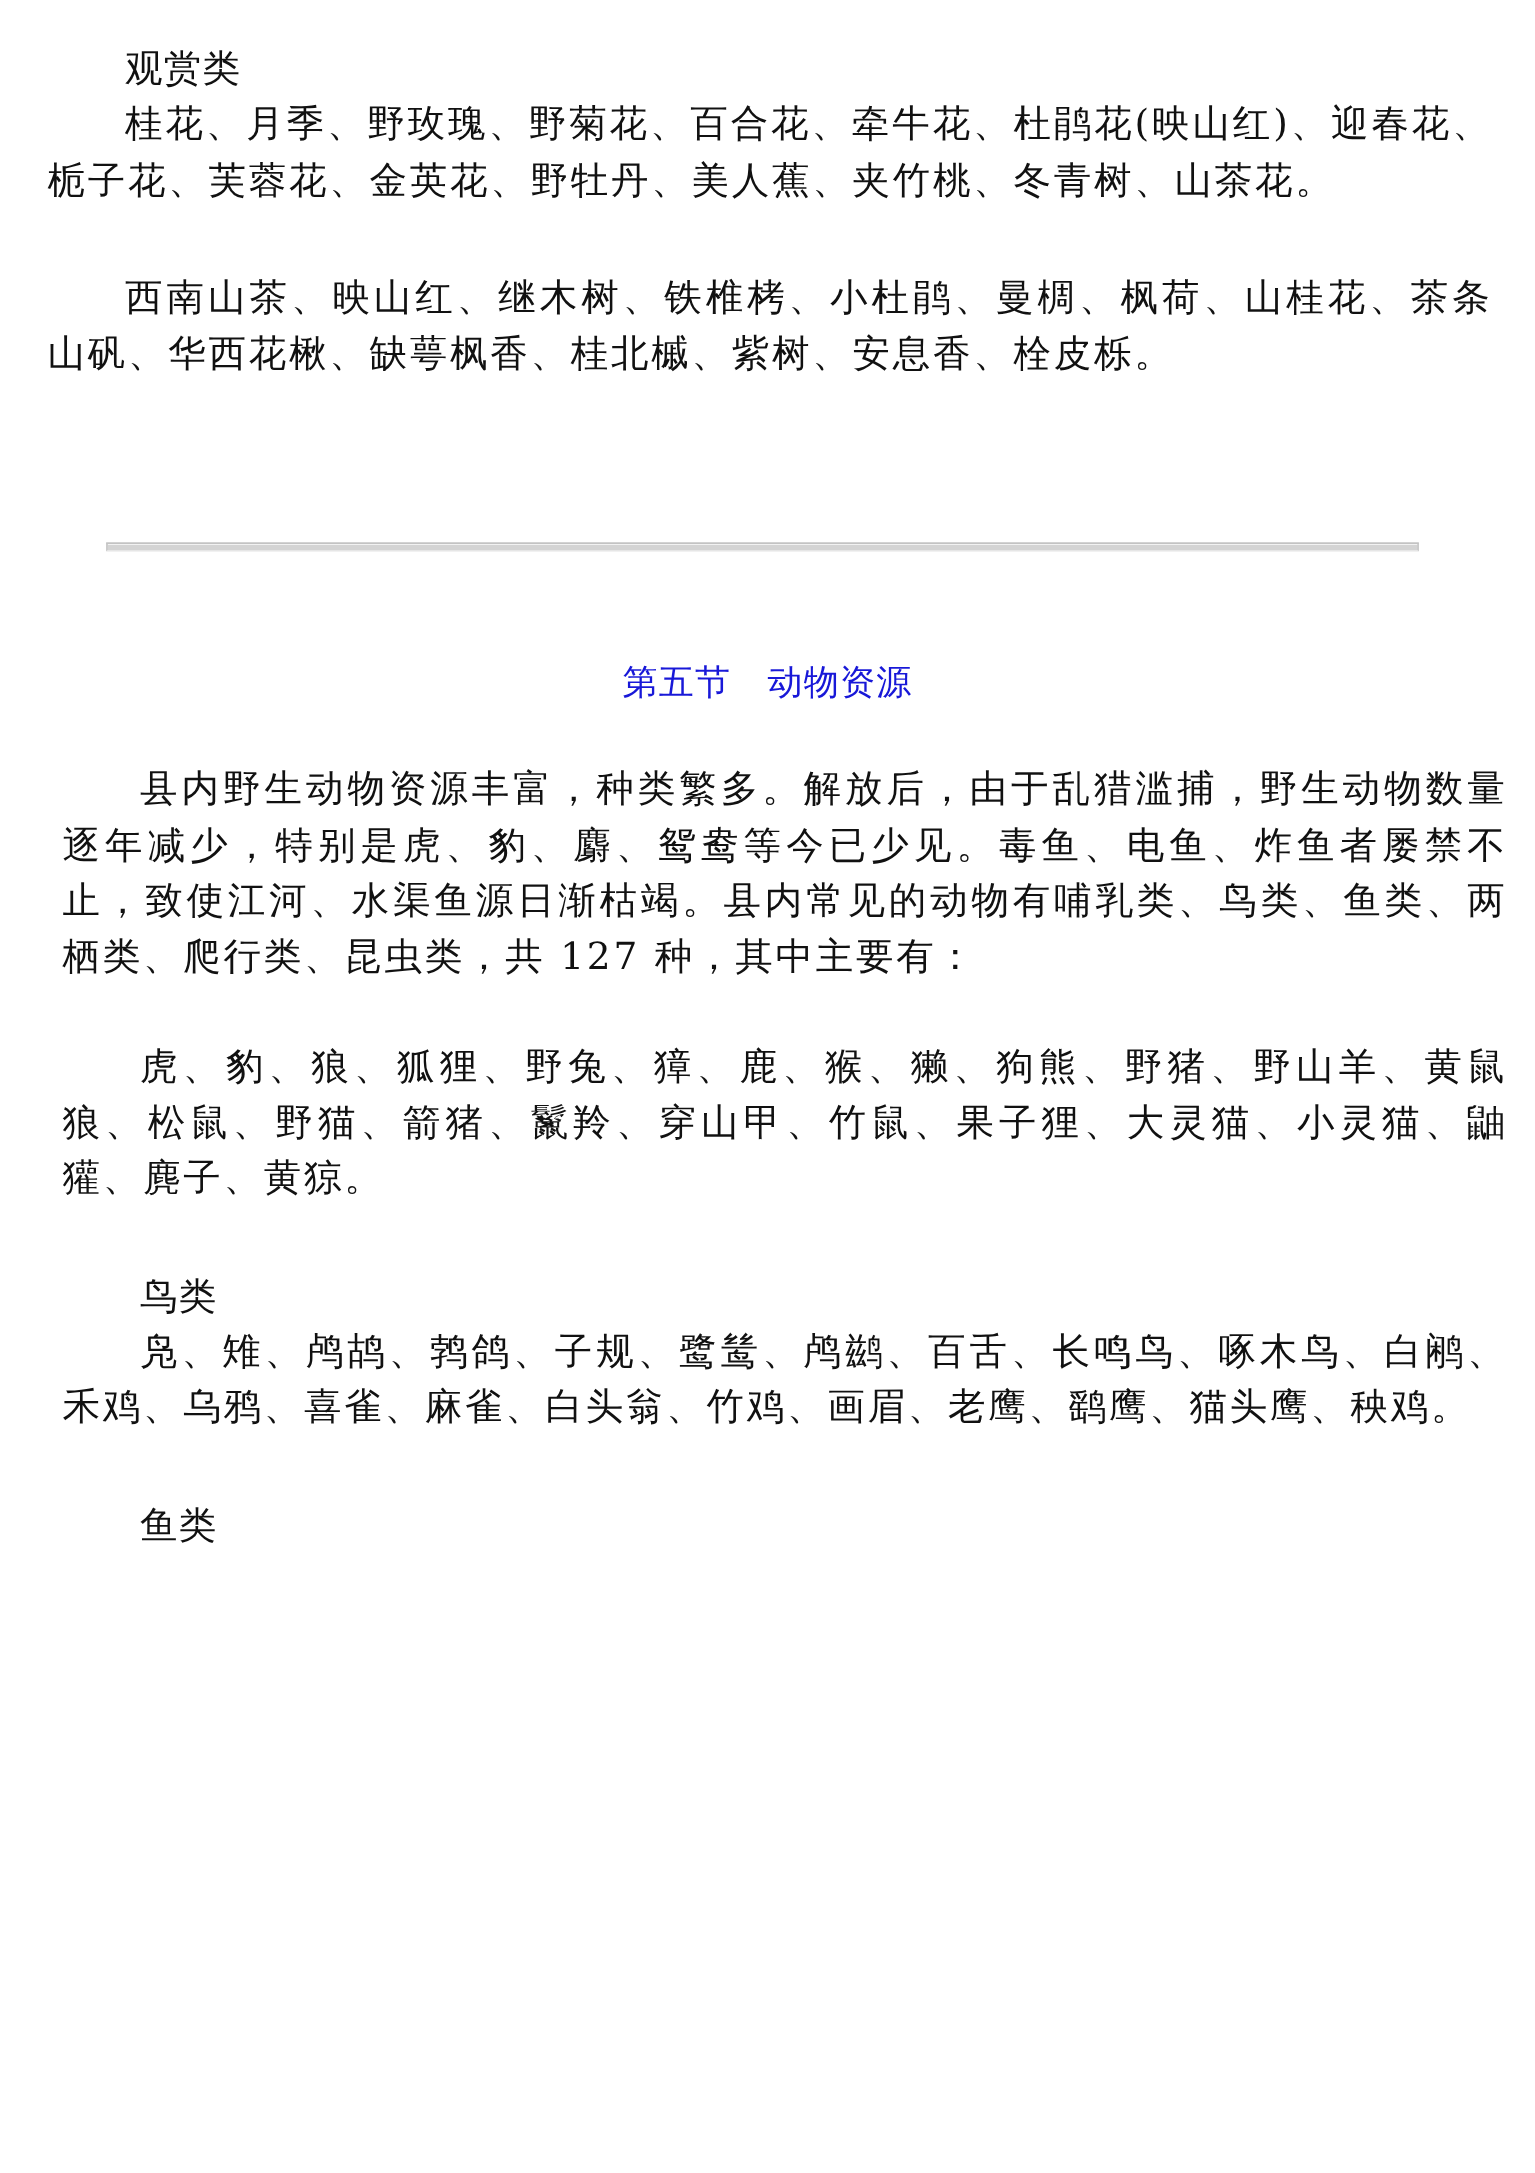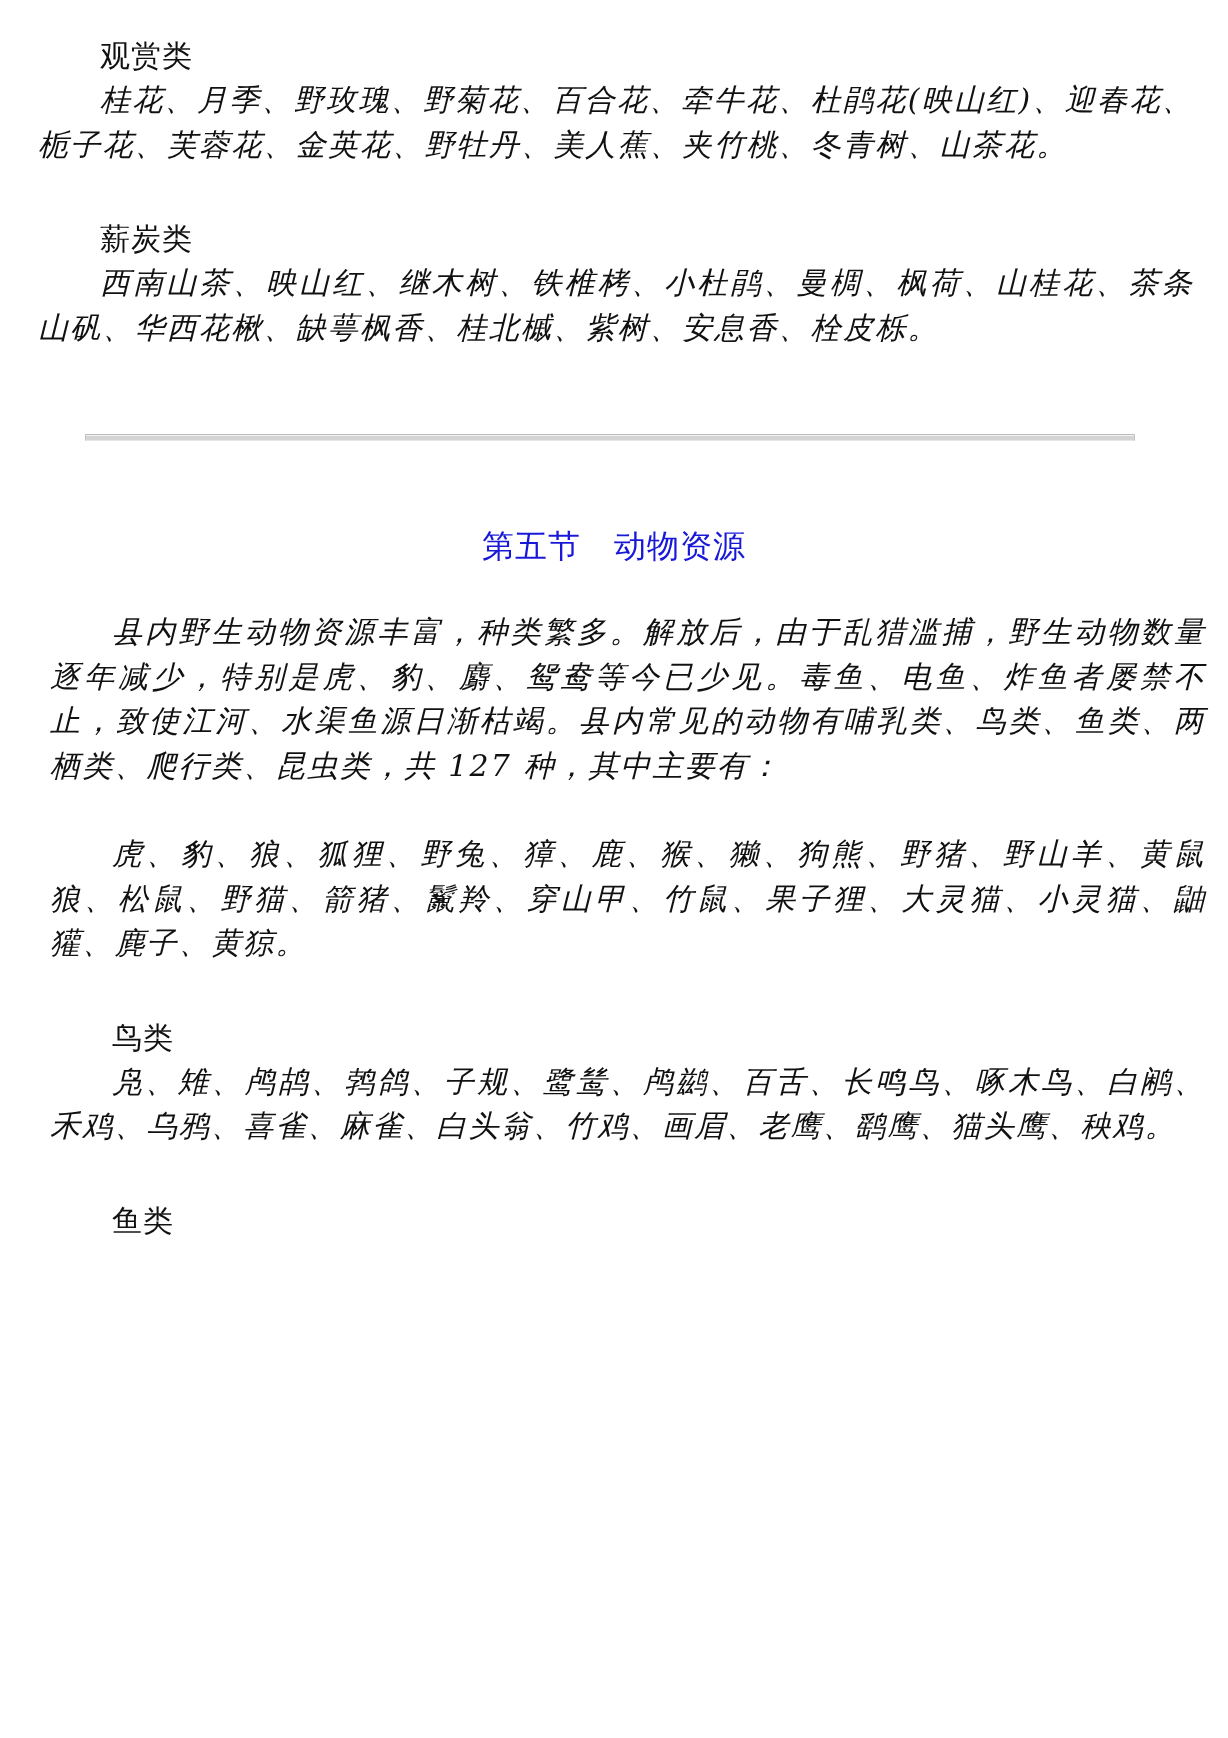--- a/index.html
+++ b/index.html
@@ -35,21 +35,20 @@
     }
     .para {
       font-size: 30px;
       line-height: 44.5px;
       text-indent: 62px;
       text-align: justify;
       text-align-last: left;
       letter-spacing: 2.2px;
       margin: 0;
       word-break: break-all;
-      font-style: italic;
     }
     .gap-after { height: 50px; }
     .gap-small { height: 44px; }
     .divider {
       position: absolute;
       left: 85px;
       top: 434px;
       width: 1048px;
       height: 5px;
       background: #d4d4d4;
@@ -58,21 +57,21 @@
       border-left: 1px solid #c4c4c4;
       border-right: 1px solid #c4c4c4;
       box-shadow: inset 0 1px 0 #f2f2f2;
     }
     .chapter-title {
       position: absolute;
       left: 0;
       top: 520px;
       width: 1228px;
       text-align: center;
-      font-size: 32px;
+      font-size: 28px;
       line-height: 52px;
       color: #1818d8;
       white-space: pre;
       letter-spacing: 1px;
       font-family: "DejaVu Serif", "Liberation Serif", serif;
     }
     .lower {
       position: absolute;
       left: 50px;
       top: 610px;
@@ -82,21 +81,20 @@
 </head>
 <body>
 
 <div class="page">
   <div class="section">
     <div class="cat-heading">观赏类</div>
     <p class="para">桂花、月季、野玫瑰、野菊花、百合花、牵牛花、杜鹃花(映山红)、迎春花、栀子花、芙蓉花、金英花、野牡丹、美人蕉、夹竹桃、冬青树、山茶花。</p>
   </div>
   <div class="gap-after"></div>
   <div class="section">
-    <div class="cat-heading">薪炭类</div>
     <p class="para">西南山茶、映山红、继木树、铁椎栲、小杜鹃、曼椆、枫荷、山桂花、茶条山矾、华西花楸、缺萼枫香、桂北槭、紫树、安息香、栓皮栎。</p>
   </div>
 </div>
 
 <div class="divider"></div>
 
 <div class="chapter-title">第五节　动物资源</div>
 
 <div class="lower">
   <p class="para">县内野生动物资源丰富，种类繁多。解放后，由于乱猎滥捕，野生动物数量逐年减少，特别是虎、豹、麝、鸳鸯等今已少见。毒鱼、电鱼、炸鱼者屡禁不止，致使江河、水渠鱼源日渐枯竭。县内常见的动物有哺乳类、鸟类、鱼类、两栖类、爬行类、昆虫类，共 127 种，其中主要有：</p>

